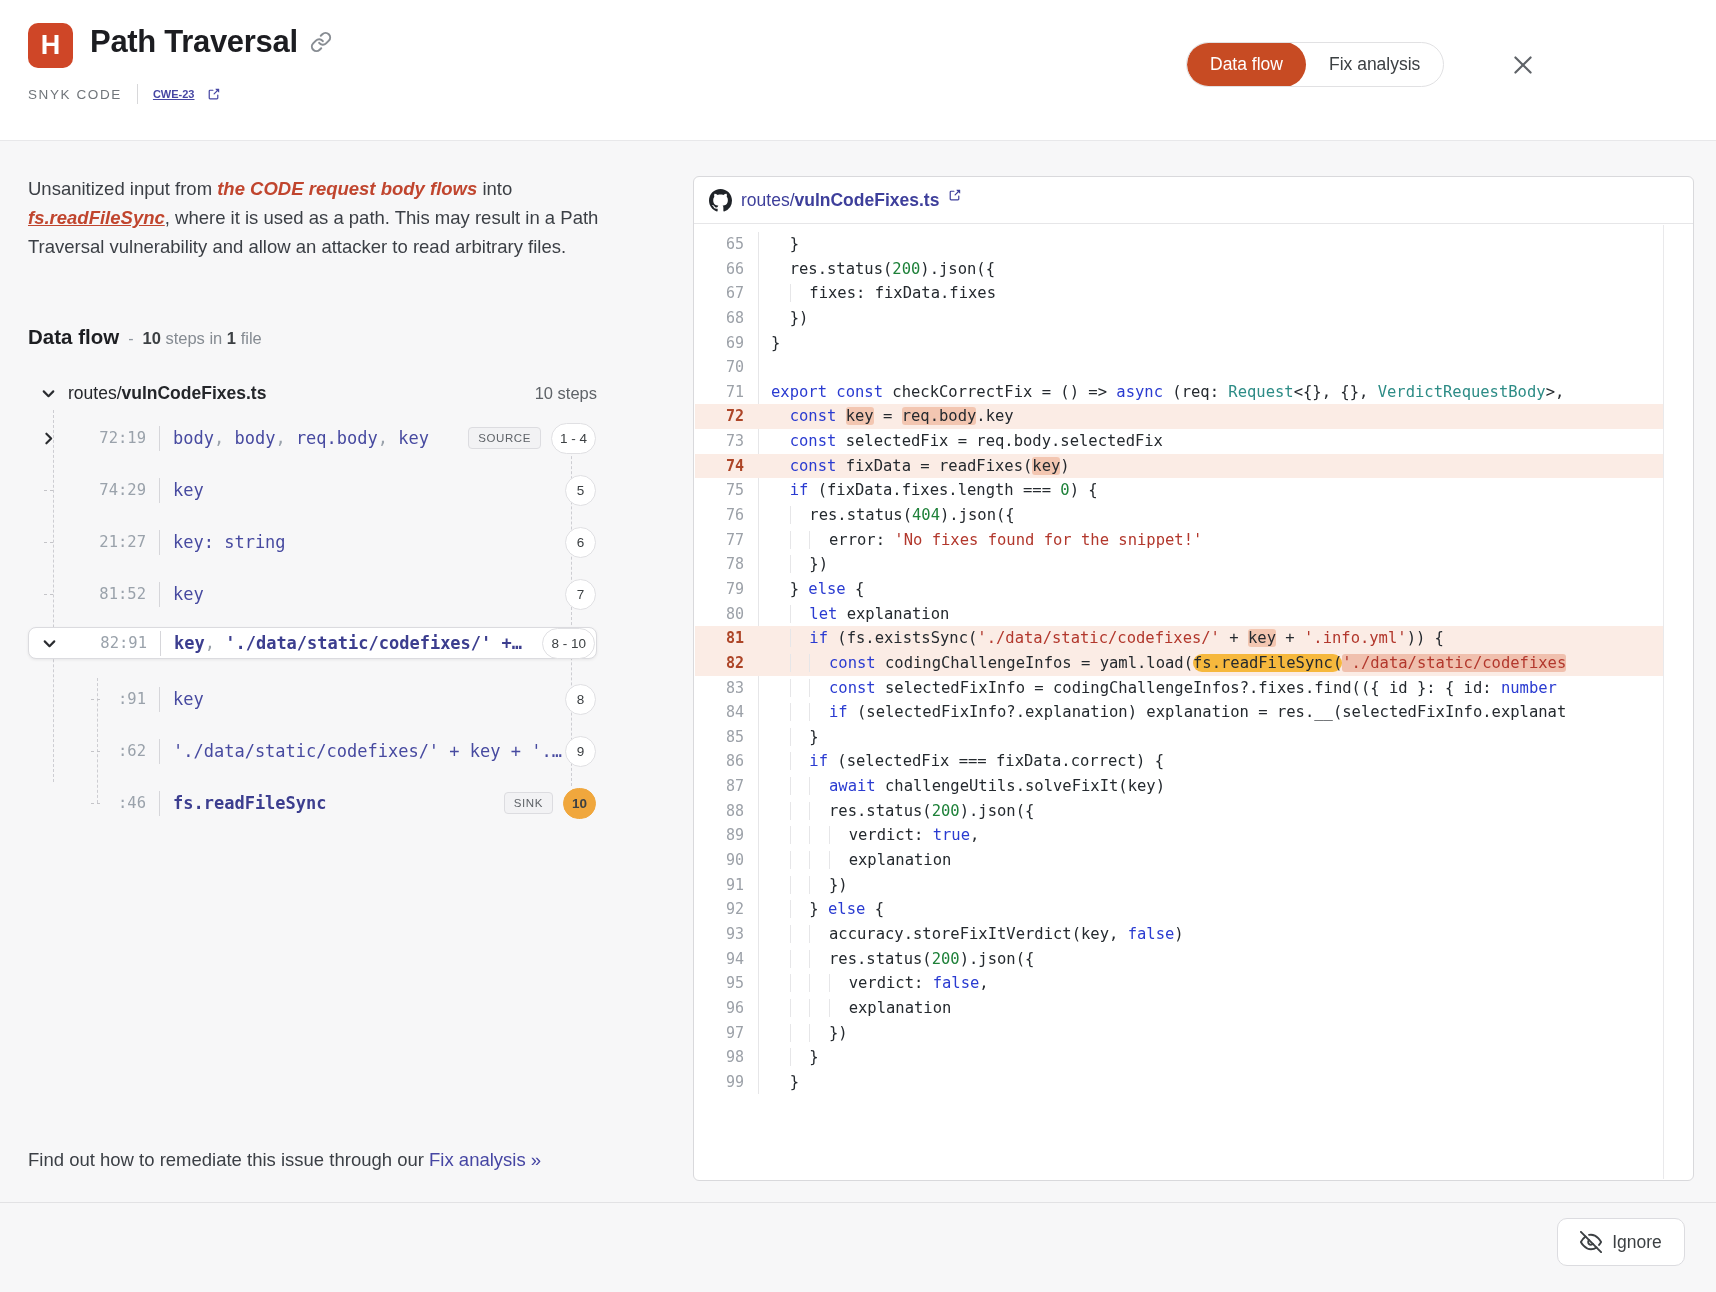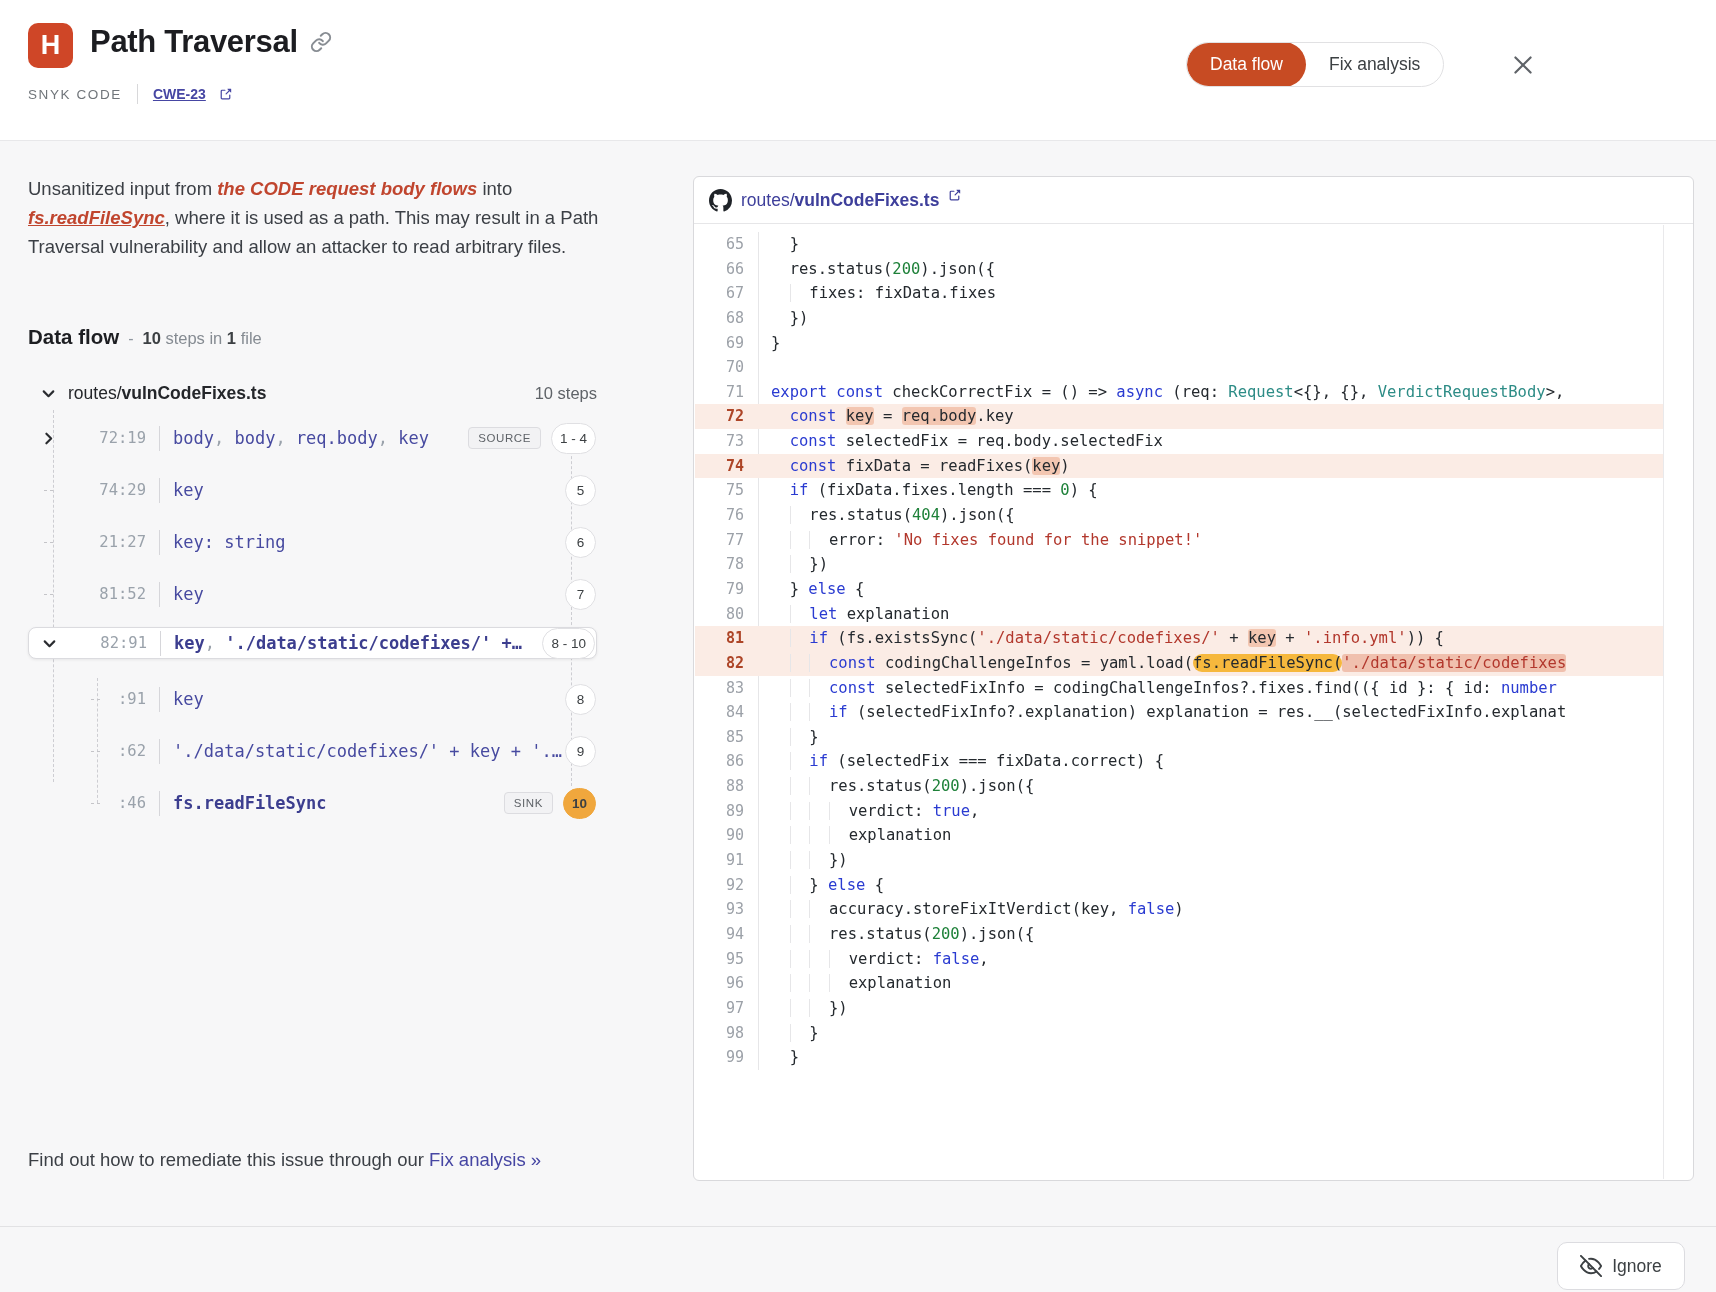--- a/index.html
+++ b/index.html
@@ -8,21 +8,21 @@
 
   
   .header{position:absolute;top:0;left:0;right:0;height:141px;background:#fff;border-bottom:1px solid #e8e8ea;}
   .sev-badge{position:absolute;left:28px;top:23px;width:45px;height:45px;border-radius:10px;background:#cf4627;color:#fff;font-weight:700;font-size:27px;display:flex;align-items:center;justify-content:center;}
   .title-row{position:absolute;left:90px;top:24px;display:flex;align-items:center;gap:12px;}
   .page-title{font-size:31px;font-weight:700;color:#1c1d21;letter-spacing:-.3px;}
   .link-ic{color:#888d93;margin-top:4px;}
   .sub-row{position:absolute;left:28px;top:84px;display:flex;align-items:center;gap:15px;}
   .src-label{font-size:13.5px;color:#70757a;letter-spacing:1.6px;}
   .sub-div{width:1px;height:20px;background:#d8d8da;}
-  .cwe-link{font-size:14px;color:#4646a3;text-decoration:underline;font-weight:600;display:flex;align-items:center;gap:13px;cursor:pointer;}
+  .cwe-link{font-size:11px;color:#4646a3;text-decoration:underline;font-weight:600;display:flex;align-items:center;gap:13px;cursor:pointer;}
   .toggle{position:absolute;left:1186px;top:42px;height:45px;border:1px solid #e1e1e3;border-radius:23px;background:#fff;display:flex;align-items:center;overflow:hidden;}
   .tg-seg{height:45px;display:flex;align-items:center;padding:0 23px;font-size:17.5px;cursor:pointer;}
   .tg-active{background:#c74b23;color:#fff;border-radius:23px;}
   .tg-inactive{color:#3c4043;text-align:right;}
   .close-btn{position:absolute;left:1504px;top:46px;width:38px;height:38px;display:flex;align-items:center;justify-content:center;color:#5f6368;cursor:pointer;}
 
   
   .main{position:absolute;top:141px;left:0;right:0;bottom:78px;background:#f7f7f8;}
   .desc{position:absolute;left:28px;top:33px;width:582px;font-size:18.5px;line-height:29px;color:#3b3f45;}
   .desc .em-red{color:#c0452e;font-weight:700;font-style:italic;}
@@ -80,21 +80,21 @@
   .g{border-left:1px solid #e6e6e8;}
   .tok-k{color:#2a3bd1;}
   .tok-s{color:#b2372c;}
   .tok-n{color:#1e8139;}
   .tok-t{color:#2d8c86;}
   .tok-hk{background:#f3c6b1;border-radius:3px;}
   .tok-hy{background:#f6b83d;border-radius:9px;}
   .tok-hs{background:#f0c0ae;color:#b2372c;border-radius:3px;}
 
   
-  .footer{position:absolute;left:0;right:0;bottom:0;height:66px;background:#f7f7f8;border-top:1px solid #e2e2e4;text-align:right;}
+  .footer{position:absolute;left:0;right:0;bottom:0;height:90px;background:#f7f7f8;border-top:1px solid #e2e2e4;text-align:right;}
   .ignore-btn{position:absolute;right:31px;top:15px;width:128px;height:48px;background:#fff;border:1px solid #dcdce0;border-radius:10px;display:flex;align-items:center;justify-content:center;gap:10px;font-size:17.5px;color:#3c4043;cursor:pointer;}
 </style>
 </head>
 <body>
 
 <div id="app">
 
   <div class="header">
     <div class="sev-badge">H</div>
     <div class="title-row">
@@ -285,20 +285,21 @@
           <div class="cl"><span class="ln">77</span><span class="lcode">  <span class="g">  </span><span class="g">  </span><span>error: </span><span class="tok-s">'No fixes found for the snippet!'</span></span></div>
           <div class="cl"><span class="ln">78</span><span class="lcode">  <span class="g">  </span><span>})</span></span></div>
           <div class="cl"><span class="ln">79</span><span class="lcode">  <span>} </span><span class="tok-k">else</span><span> {</span></span></div>
           <div class="cl"><span class="ln">80</span><span class="lcode">  <span class="g">  </span><span class="tok-k">let</span><span> explanation</span></span></div>
           <div class="cl hl"><span class="ln">81</span><span class="lcode">  <span class="g">  </span><span class="tok-k">if</span><span> (fs.existsSync(</span><span class="tok-s">'./data/static/codefixes/'</span><span> + </span><span class="tok-hk">key</span><span> + </span><span class="tok-s">'.info.yml'</span><span>)) {</span></span></div>
           <div class="cl hl"><span class="ln">82</span><span class="lcode">  <span class="g">  </span><span class="g">  </span><span class="tok-k">const</span><span> codingChallengeInfos = yaml.load(</span><span class="tok-hy">fs.readFileSync(</span><span class="tok-hs">'./data/static/codefixes</span></span></div>
           <div class="cl"><span class="ln">83</span><span class="lcode">  <span class="g">  </span><span class="g">  </span><span class="tok-k">const</span><span> selectedFixInfo = codingChallengeInfos?.fixes.find(({ id }: { id: </span><span class="tok-k">number</span></span></div>
           <div class="cl"><span class="ln">84</span><span class="lcode">  <span class="g">  </span><span class="g">  </span><span class="tok-k">if</span><span> (selectedFixInfo?.explanation) explanation = res.__(selectedFixInfo.explanat</span></span></div>
           <div class="cl"><span class="ln">85</span><span class="lcode">  <span class="g">  </span><span>}</span></span></div>
           <div class="cl"><span class="ln">86</span><span class="lcode">  <span class="g">  </span><span class="tok-k">if</span><span> (selectedFix === fixData.correct) {</span></span></div>
+          <div class="cl"><span class="ln">87</span><span class="lcode">  <span class="g">  </span><span class="g">  </span><span class="tok-k">await</span><span> challengeUtils.solveFixIt(key)</span></span></div>
           <div class="cl"><span class="ln">88</span><span class="lcode">  <span class="g">  </span><span class="g">  </span><span>res.status(</span><span class="tok-n">200</span><span>).json({</span></span></div>
           <div class="cl"><span class="ln">89</span><span class="lcode">  <span class="g">  </span><span class="g">  </span><span class="g">  </span><span>verdict: </span><span class="tok-k">true</span><span>,</span></span></div>
           <div class="cl"><span class="ln">90</span><span class="lcode">  <span class="g">  </span><span class="g">  </span><span class="g">  </span><span>explanation</span></span></div>
           <div class="cl"><span class="ln">91</span><span class="lcode">  <span class="g">  </span><span class="g">  </span><span>})</span></span></div>
           <div class="cl"><span class="ln">92</span><span class="lcode">  <span class="g">  </span><span>} </span><span class="tok-k">else</span><span> {</span></span></div>
           <div class="cl"><span class="ln">93</span><span class="lcode">  <span class="g">  </span><span class="g">  </span><span>accuracy.storeFixItVerdict(key, </span><span class="tok-k">false</span><span>)</span></span></div>
           <div class="cl"><span class="ln">94</span><span class="lcode">  <span class="g">  </span><span class="g">  </span><span>res.status(</span><span class="tok-n">200</span><span>).json({</span></span></div>
           <div class="cl"><span class="ln">95</span><span class="lcode">  <span class="g">  </span><span class="g">  </span><span class="g">  </span><span>verdict: </span><span class="tok-k">false</span><span>,</span></span></div>
           <div class="cl"><span class="ln">96</span><span class="lcode">  <span class="g">  </span><span class="g">  </span><span class="g">  </span><span>explanation</span></span></div>
           <div class="cl"><span class="ln">97</span><span class="lcode">  <span class="g">  </span><span class="g">  </span><span>})</span></span></div>

